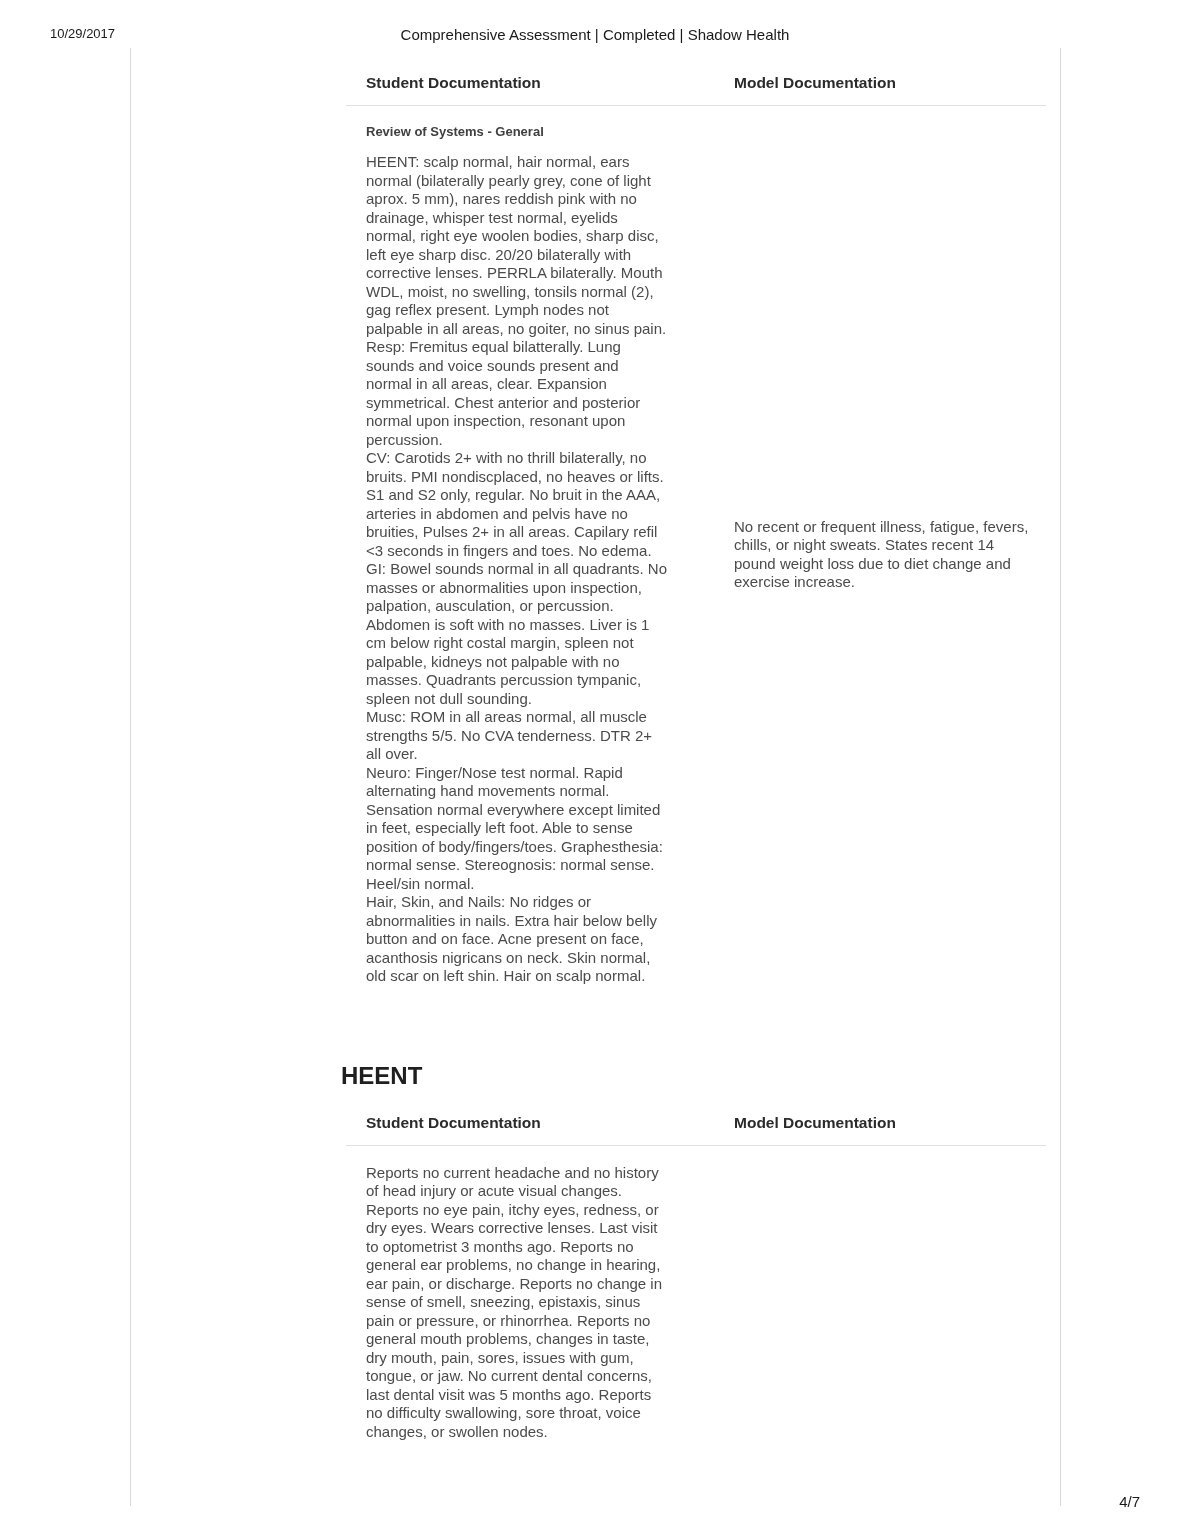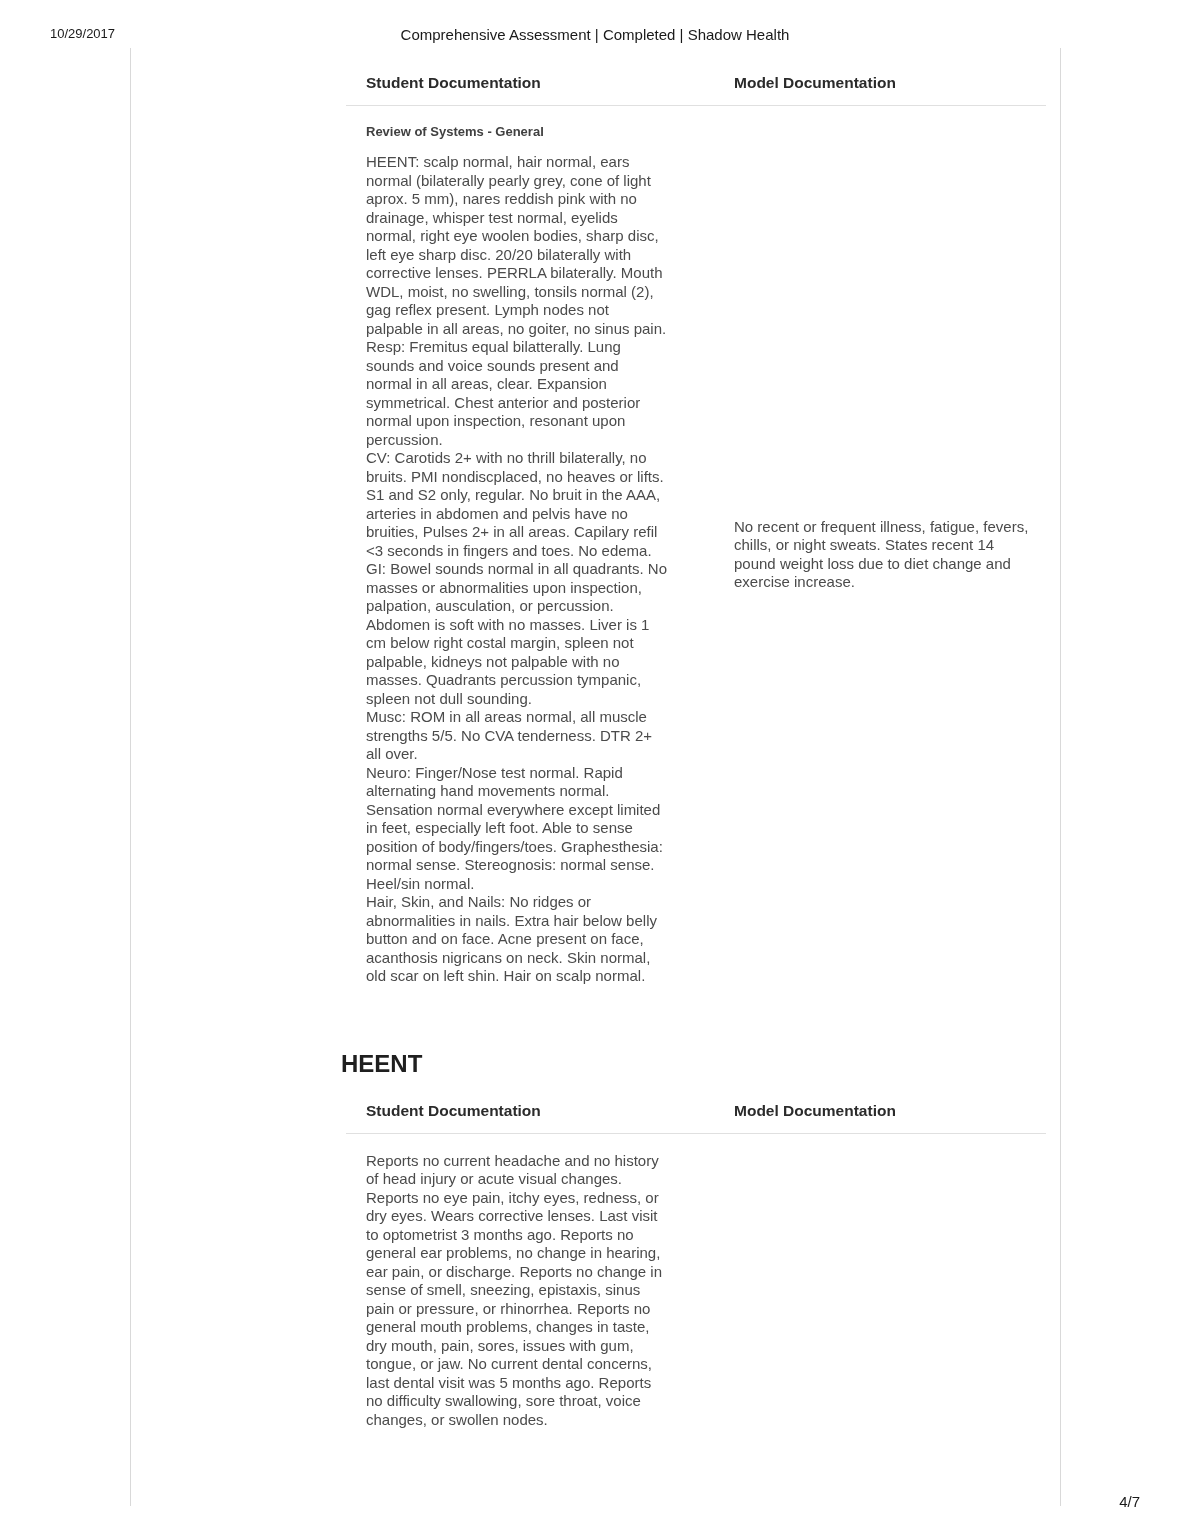--- a/index.html
+++ b/index.html
@@ -83,21 +83,21 @@
     line-height: 18.5px;
     white-space: pre-line;
     color: #4b4b4b;
   }
 
   
   .big-heading {
     font-size: 24px;
     font-weight: bold;
     color: #1f1f1f;
-    margin: 46px 0 24px -5px;
+    margin: 58px 0 24px -5px;
   }
 
   
   .print-footer {
     position: absolute;
     right: 50px;
     bottom: 30px;
     font-size: 15px;
     color: #1a1a1a;
     margin-top: 8px;

